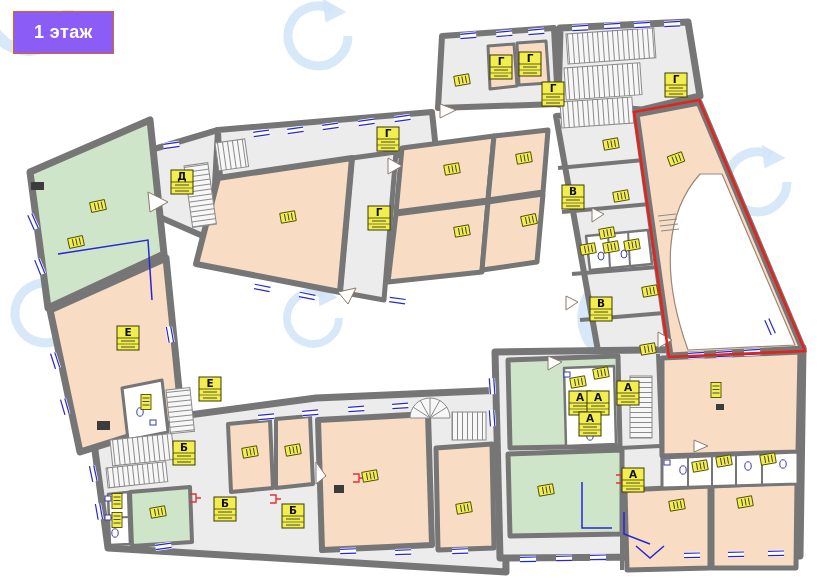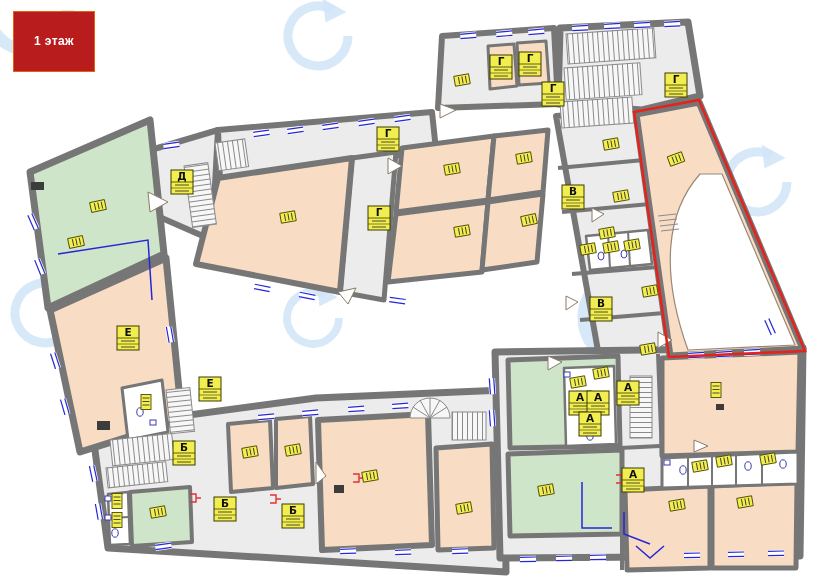--- a/index.html
+++ b/index.html
@@ -1,20 +1,20 @@
 <!DOCTYPE html>
 <html><head>
 <meta charset="utf-8">
 <style>
   html,body{margin:0;padding:0;background:#ffffff;}
   .canvas{position:relative;width:821px;height:580px;background:#ffffff;overflow:hidden;
           font-family:"Liberation Sans", sans-serif;}
   .canvas svg{position:absolute;left:0;top:0;}
-  .floor-badge{position:absolute;left:13px;top:11px;background:#b91c1c;color:#ffffff;
-               font-weight:bold;font-size:12px;line-height:27px;height:27px;padding:16px 20px;
+  .floor-badge{position:absolute;left:13px;top:11px;background:#8b5cf6;color:#ffffff;
+               font-weight:bold;font-size:18px;line-height:27px;height:27px;padding:7px 20px;
                border:1px solid #e0620f;letter-spacing:.4px;}
 </style>
 </head>
 <body>
 
 <div class="canvas">
 <svg id="plan" width="821" height="580" viewBox="0 0 821 580">
   <defs>
     <pattern id="patv" width="5" height="8" patternUnits="userSpaceOnUse">
       <rect width="5" height="8" fill="#f7f7f7"></rect>

